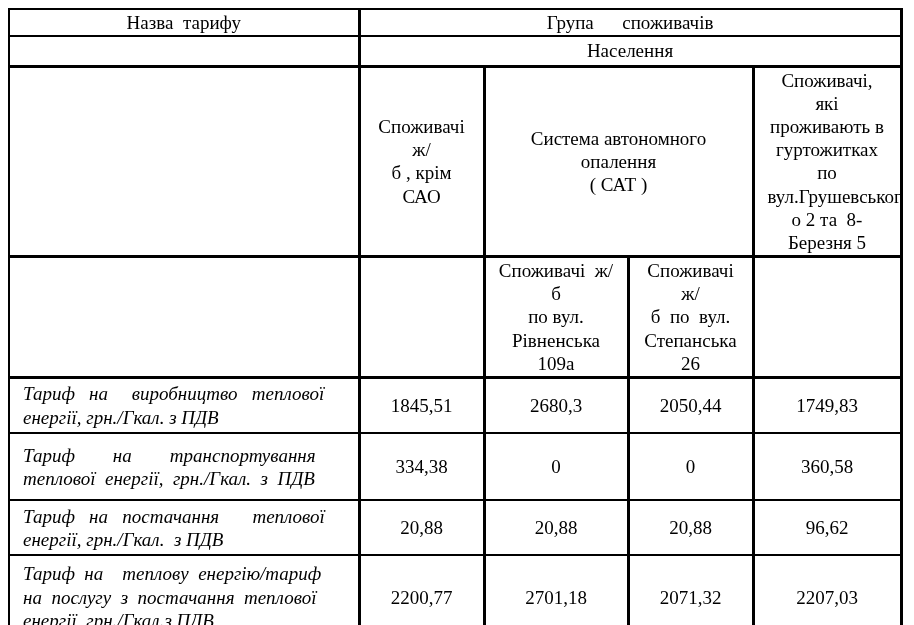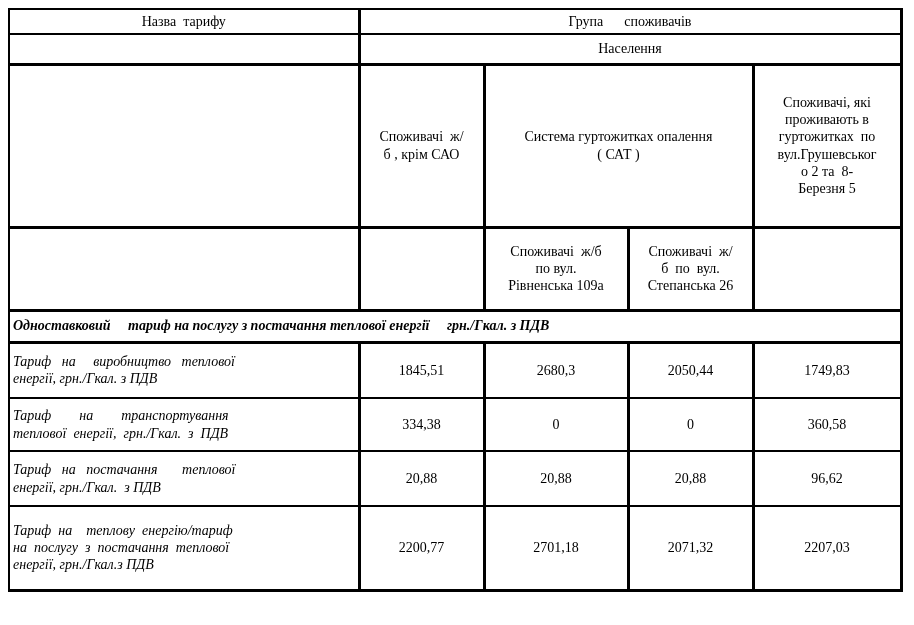--- a/index.html
+++ b/index.html
@@ -14,24 +14,24 @@
   table.tariff{
     position:absolute;left:8px;top:8px;
     width:892px;
     border-collapse:collapse;
     table-layout:fixed;
   }
   table.tariff td{
     border:3px solid #000;
     border-top-width:2px;
     border-bottom-width:2px;
-    padding:1px 3px;
+    padding:1px 13px;
     white-space:pre-wrap;
     overflow:hidden;
-    font-size:14px;
+    font-size:19px;
     line-height:1.22;
     vertical-align:middle;
   }
   table.tariff td:first-child{border-left-width:2px;}
   tr.t3 > td{border-top-width:3px;margin-top:15px;}
   tr.last > td{border-bottom-width:3px;margin-left:8px;}
   td.center{text-align:center;}
   td.bottom{vertical-align:bottom;padding-bottom:5px;}
   td.section{
     font-size:20px;font-weight:bold;font-style:italic;
@@ -66,21 +66,21 @@
 
     <tr style="height:30px">
       <td></td>
       <td class="center" colspan="4">Населення</td>
     </tr>
 
     <tr class="t3" style="height:163px">
       <td></td>
       <td class="center bottom">Споживачі  ж/
 б , крім САО</td>
-      <td class="center bottom" colspan="2">Система гуртожитках опалення
+      <td class="center bottom" colspan="2">Система автономного опалення
 ( САТ )</td>
       <td class="center">Споживачі, які
 проживають в
 гуртожитках  по
 вул.Грушевськог
 о 2 та  8-
 Березня 5</td>
     </tr>
 
     <tr class="t3" style="height:83px">
@@ -88,34 +88,31 @@
       <td></td>
       <td class="center">Споживачі  ж/б
 по вул.
 Рівненська 109а</td>
       <td class="center">Споживачі  ж/
 б  по  вул.
 Степанська 26</td>
       <td></td>
     </tr>
 
-    <tr class="t3" style="height:32px">
-      <td class="section" colspan="5">Одноставковий     тариф на послугу з постачання теплової енергії     грн./Гкал. з ПДВ</td>
-    </tr>
 
     <tr class="t3" style="height:56px">
       <td class="rowlabel">Тариф   на     виробництво   теплової
 енергії, грн./Гкал. з ПДВ</td>
       <td class="val">1845,51</td>
       <td class="val">2680,3</td>
       <td class="val">2050,44</td>
       <td class="val">1749,83</td>
     </tr>
 
-    <tr style="height:53px">
+    <tr style="height:67px">
       <td class="rowlabel">Тариф        на        транспортування
 теплової  енергії,  грн./Гкал.  з  ПДВ</td>
       <td class="val">334,38</td>
       <td class="val">0</td>
       <td class="val">0</td>
       <td class="val">360,58</td>
     </tr>
 
     <tr style="height:55px">
       <td class="rowlabel">Тариф   на   постачання       теплової

